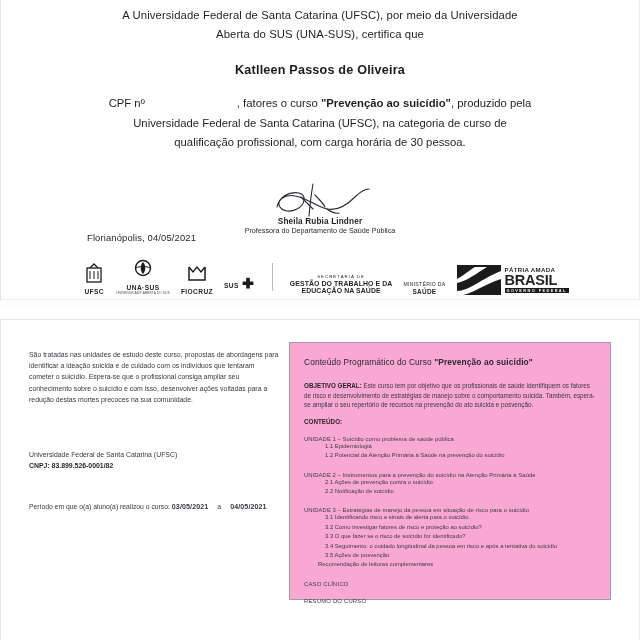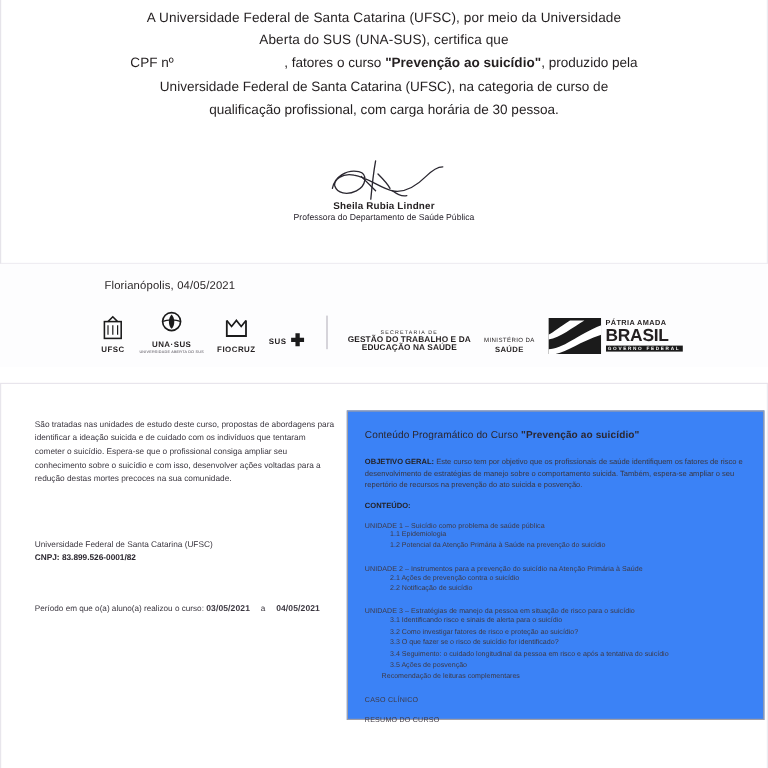--- a/index.html
+++ b/index.html
@@ -8,21 +8,21 @@
     width: 640px; height: 640px;
     background: #ffffff;
     font-family: "Liberation Sans", sans-serif;
     color: #231f20;
     overflow: hidden;
   }
   #root { position: relative; width: 640px; height: 640px; background: #fdfdfe; }
 
   
   .page-one {
-    position: absolute; left: 0; top: 0; width: 640px; height: 220px;
+    position: absolute; left: 0; top: 0; width: 640px; height: 300px;
     background: #ffffff;
     border-left: 1px solid #e6e4ea;
     border-right: 1px solid #eceaf0;
     border-bottom: 1px solid #efedf2;
   }
   .cert-body { padding: 6px 58px 0 58px; text-align: center; }
   .cert-line {
     font-size: 11.3px; line-height: 19px; letter-spacing: .1px;
     color: #231f20;
   }
@@ -87,24 +87,24 @@
   }
   .left-col { position: absolute; left: 28px; top: 22px; width: 252px; }
   .abstract { font-size: 6.9px; line-height: 11.2px; color: #3a363f; text-align: left; }
   .inst-block { margin-top: 44px; font-size: 6.9px; line-height: 11.2px; color: #3a363f; }
   .inst-cnpj { font-weight: bold; color: #2a262e; }
   .period { margin-top: 32px; font-size: 6.8px; color: #3a363f; }
   .period b { font-weight: bold; font-size: 7.1px; letter-spacing: .1px; }
   .period .sep { padding: 0 9px; font-weight: normal; }
 
   .right-col {
-    position: absolute; left: 288px; top: 22px; width: 348px; height: 258px;
+    position: absolute; left: 288px; top: 22px; width: 322px; height: 258px;
     border: 1px solid #9f9da6;
     padding: 14px 14px 0 14px;
-    background: #3b82f6;
+    background: #f9a8d4;
   }
   .prog-title { font-size: 8.4px; letter-spacing: .1px; color: #2b2730; }
   .prog-title b { font-weight: bold; }
   .objective { margin-top: 14px; font-size: 6.3px; line-height: 9.6px; color: #3a363f; }
   .objective b { font-weight: bold; color: #231f20; }
   .conteudo-label { margin-top: 8px; font-size: 6.3px; font-weight: bold; color: #231f20; }
   .unit { margin-top: 11px; }
   .unit-head { font-size: 5.9px; color: #3d3945; letter-spacing: .05px; }
   .unit-item { font-size: 5.9px; color: #3d3945; margin-left: 21px; line-height: 9.4px; }
   .unit-note { font-size: 5.9px; color: #3d3945; margin-left: 14px; line-height: 9.4px; }
@@ -113,20 +113,21 @@
 </head>
 <body>
 
 <div id="root">
 
   <section class="page-one">
     <div class="cert-body">
       <div class="cert-line">A Universidade Federal de Santa Catarina (UFSC), por meio da Universidade</div>
       <div class="cert-line">Aberta do SUS (UNA-SUS), certifica que</div>
 
+      <div class="cert-name">Katlleen Passos de Oliveira</div>
 
       <div class="cert-para">
         <span>CPF nº</span><span class="cpf-blank"></span><span>, fatores o curso </span><b>"Prevenção ao suicídio"</b><span>, produzido pela</span>
         <div>Universidade Federal de Santa Catarina (UFSC), na categoria de curso de</div>
         <div><span>qualificação profissional, com carga horária de </span><span>30</span><span> pessoa.</span></div>
       </div>
 
       <div class="sig-wrap">
         <svg class="sig-svg" width="130" height="36" viewBox="0 0 130 36">
           <g fill="none" stroke="#2a2730" stroke-width="1.1" stroke-linecap="round">

